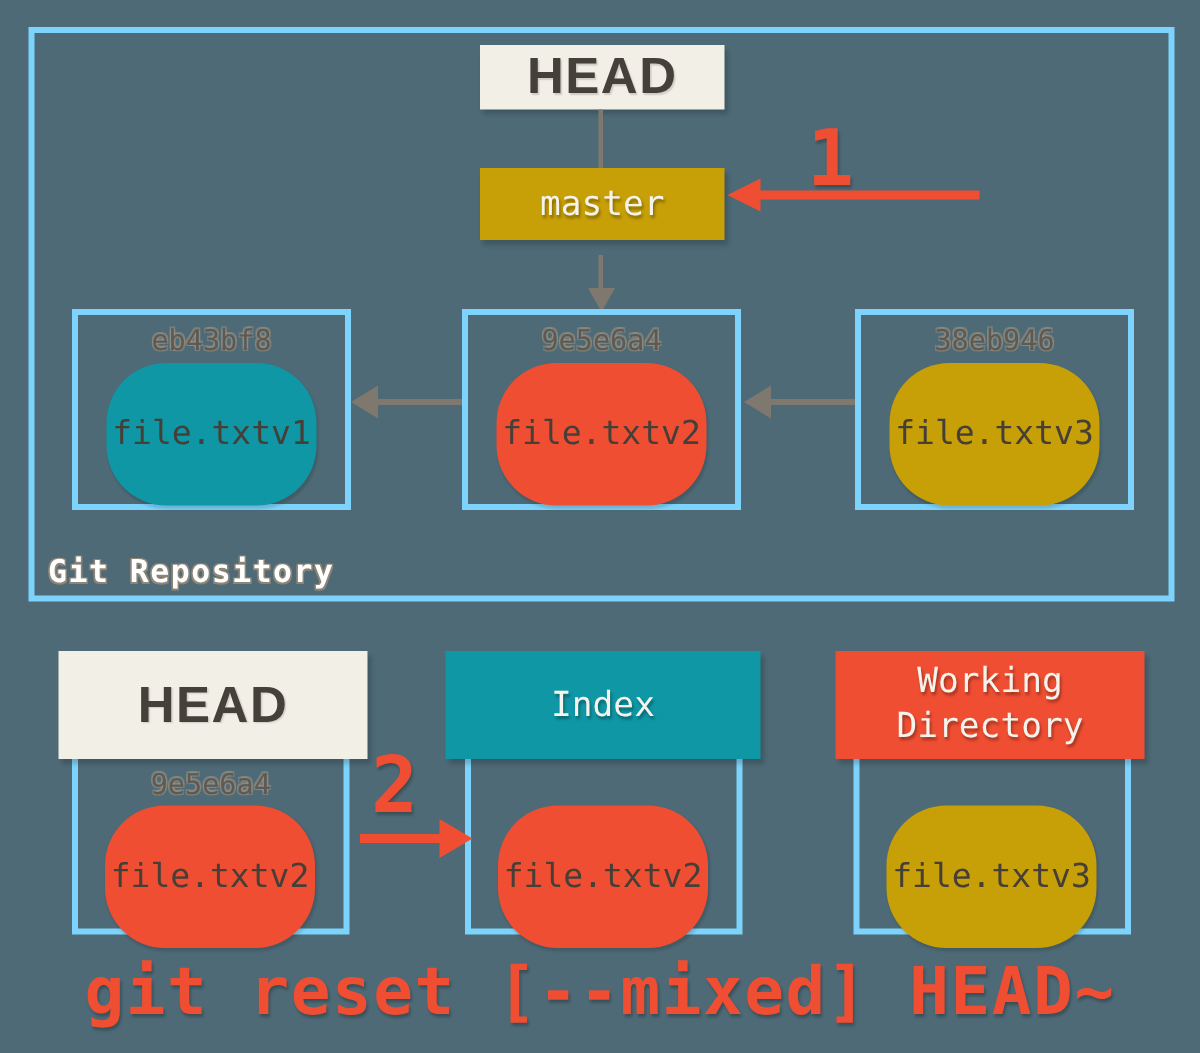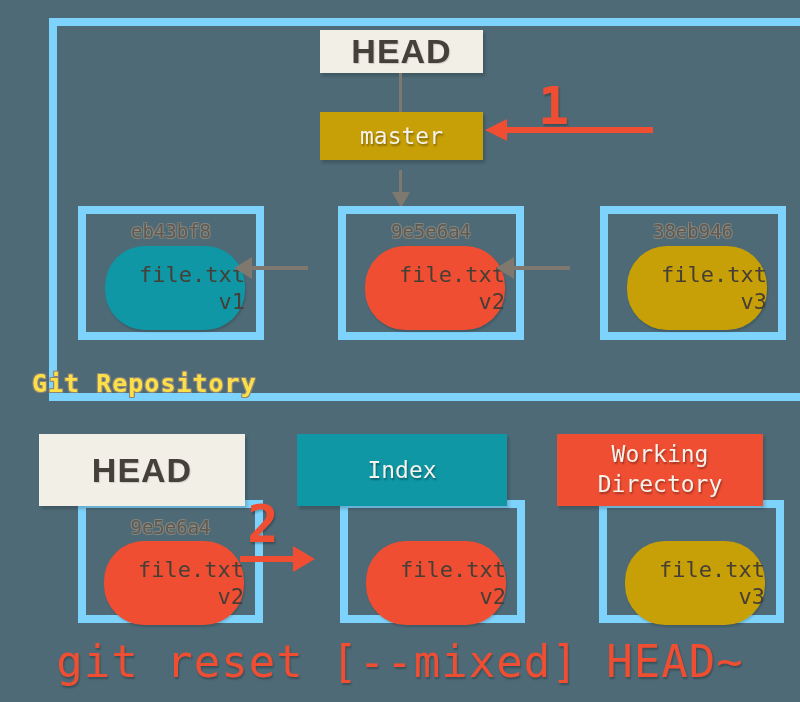--- a/index.html
+++ b/index.html
@@ -1,63 +1,63 @@
 <!DOCTYPE html>
 <html><head>
 <meta charset="utf-8">
 <style>
   html,body{margin:0;padding:0;background:#4d6a76;}
   #page{position:relative;width:800px;height:702px;background:#4d6a76;overflow:hidden;
         font-family:"DejaVu Sans Mono",monospace;}
 
   
-  .tanbox{position:absolute;border:8px solid #7dd3fc;box-sizing:border-box;margin-left:30px;}
+  .tanbox{position:absolute;border:4px solid #7dd3fc;box-sizing:border-box;}
   .fillbox{position:absolute;display:flex;align-items:center;justify-content:center;
            box-sizing:border-box;box-shadow:2px 3px 3px rgba(0,0,0,0.18);}
   .offwhite{background:#f1efe6;}
   .gold{background:#c79f06;}
   .teal{background:#0f97a6;}
   .orange{background:#f04e32;}
 
   .head-label{font-family:"Liberation Sans",sans-serif;font-weight:600;font-size:34px;
               color:#45403a;letter-spacing:1px;text-shadow:1px 1px 1px rgba(0,0,0,0.15);}
   .white-mono{font-size:23px;color:#f5f3ec;text-shadow:1px 2px 2px rgba(0,0,0,0.35);}
 
   .hash{position:absolute;top:6px;left:0;right:0;text-align:center;font-size:19px;
         color:#5e5952;
         text-shadow:-1px -1px 0 rgba(154,145,132,0.55),1px -1px 0 rgba(154,145,132,0.55),
                     -1px 1px 0 rgba(154,145,132,0.55),1px 1px 0 rgba(154,145,132,0.55);}
 
-  .pill{position:absolute;width:140px;height:84px;border-radius:40px;
-        display:flex;flex-direction:column;align-items:flex-end;justify-content:center;
+  .pill{position:absolute;width:140px;height:95px;border-radius:40px;
+        display:flex;flex-direction:row;align-items:center;justify-content:center;
         font-size:22px;line-height:1.25;color:#463f37;box-shadow:1px 2px 2px rgba(0,0,0,0.15);}
   .pill span{display:block;}
 
   .vline{position:absolute;width:3px;background:#7f786e;}
   .hline-gray{position:absolute;height:4px;background:#7f786e;}
   .tri{position:absolute;width:0;height:0;}
   .tri-down{border-left:9px solid transparent;border-right:9px solid transparent;
             border-top:16px solid #7f786e;}
   .tri-left{border-top:11px solid transparent;border-bottom:11px solid transparent;
             border-right:18px solid #7f786e;}
   .red-line{position:absolute;height:6px;background:#f04e32;}
   .tri-red-left{border-top:11px solid transparent;border-bottom:11px solid transparent;
                 border-right:22px solid #f04e32;}
   .tri-red-right{border-top:13px solid transparent;border-bottom:13px solid transparent;
                  border-left:22px solid #f04e32;}
   .step-num{position:absolute;font-size:52px;font-weight:bold;color:#f04e32;
             text-shadow:1px 2px 2px rgba(0,0,0,0.25);}
 
-  .repo-label{position:absolute;left:32px;top:369px;font-size:25px;font-weight:bold;
-              color:#fde047;letter-spacing:1px;
+  .repo-label{position:absolute;left:32px;top:369px;font-size:21px;font-weight:bold;
+              color:#ffffff;letter-spacing:1px;
               text-shadow:-1px -1px 0 #8e8577,1px -1px 0 #8e8577,
                           -1px 1px 0 #8e8577,1px 1px 0 #8e8577;}
 
   .caption{position:absolute;left:0;right:0;top:636px;text-align:center;
-           font-size:44px;font-weight:normal;letter-spacing:1px;color:#f04e32;
+           font-size:44px;font-weight:bold;letter-spacing:1px;color:#f04e32;
            text-shadow:1px 2px 2px rgba(0,0,0,0.25);}
 
   .two-line{white-space:pre-line;text-align:center;line-height:1.3;}
 </style>
 </head>
 <body>
 
 <div id="page">
 
   <div class="tanbox" style="left:19px;top:18px;width:764px;height:383px;"></div>

